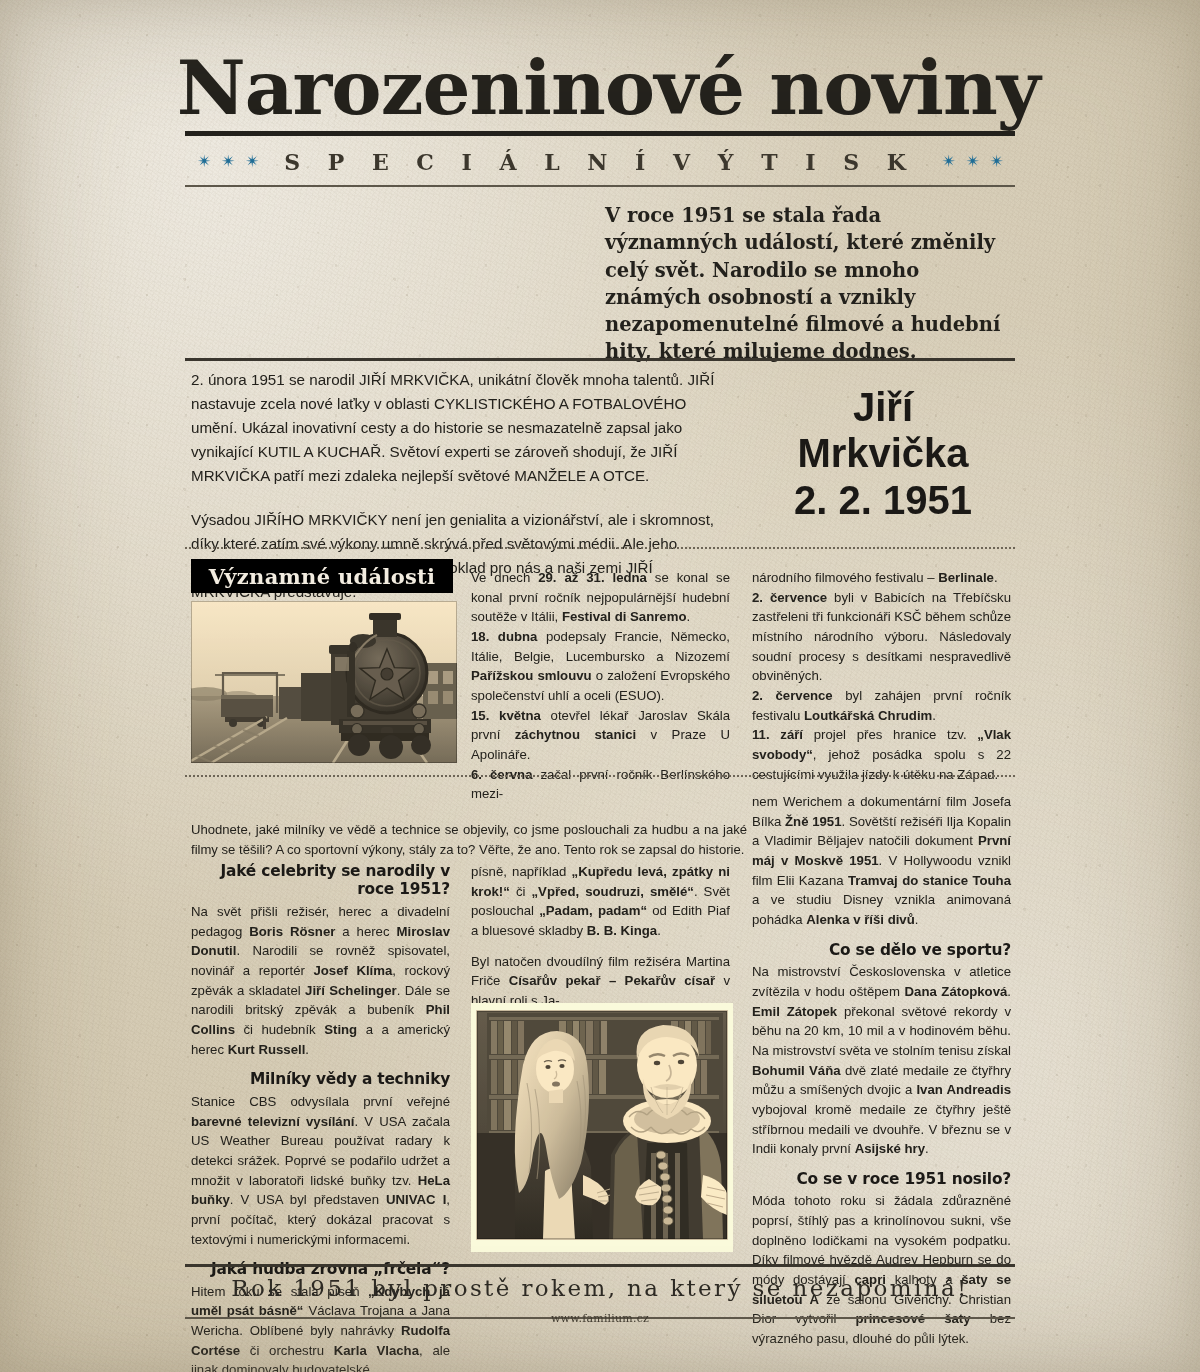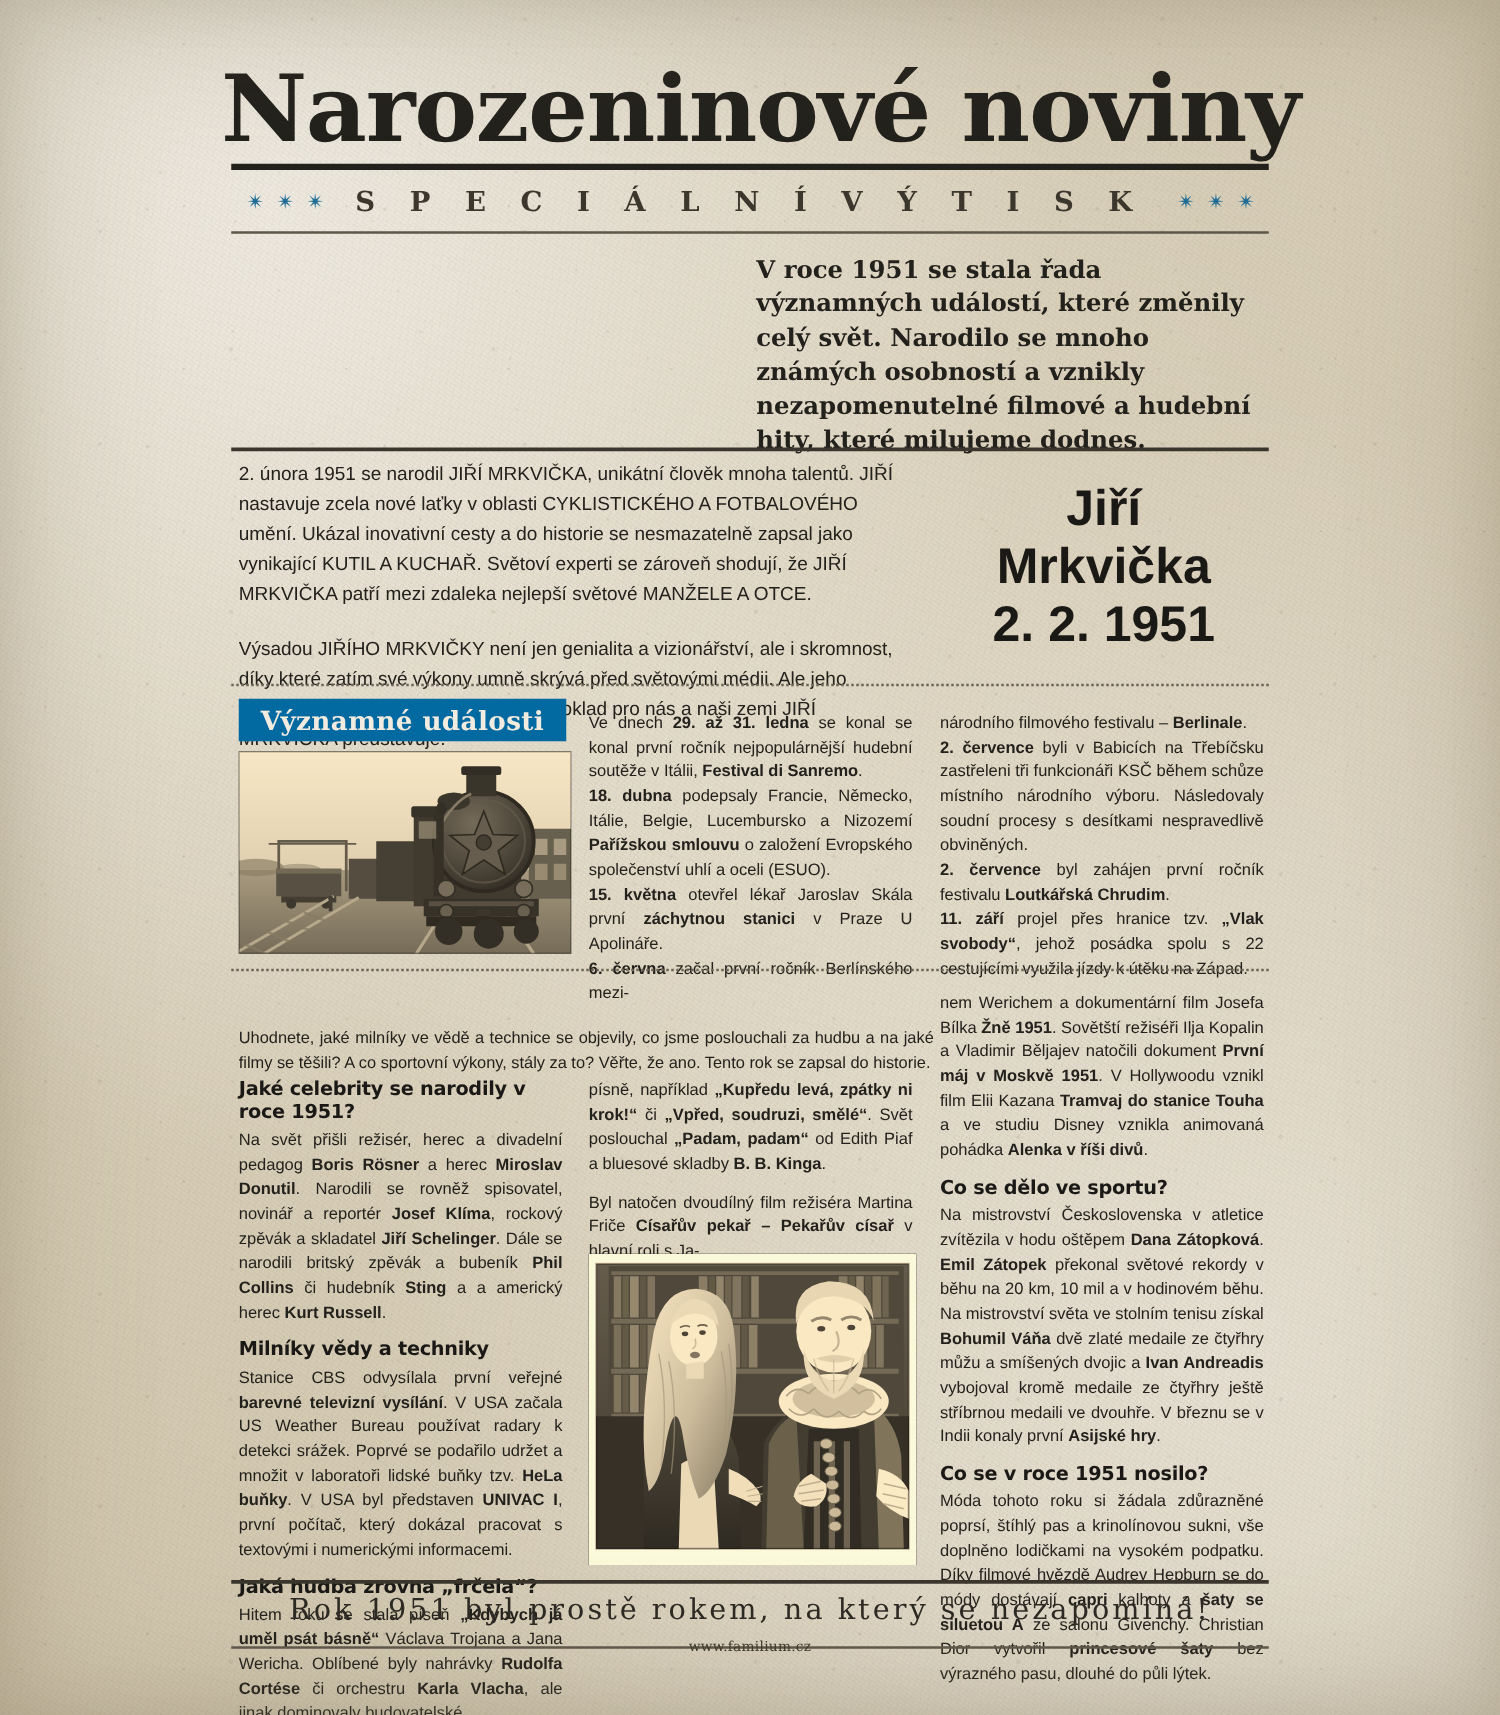--- a/index.html
+++ b/index.html
@@ -92,21 +92,21 @@
     position:absolute;left:752px;top:384px;width:262px;
     text-align:center;font-family:"Liberation Sans", sans-serif;
     font-weight:700;font-size:40px;line-height:1.16;color:#1b1916;
   }
   .bio-rule-bot{position:absolute;left:185px;top:547px;width:830px;height:0;
     border-top:2px dotted #6d6557;}
 
   
   .ev-banner{
     position:absolute;left:191px;top:559px;width:262px;height:34px;
-    background:#0369a1;
+    background:#000000;
     display:flex;align-items:center;justify-content:center;
   }
   .ev-banner span{
     font-family:"DejaVu Serif", serif;font-weight:700;font-size:21px;
     color:#f2ece0;letter-spacing:.3px;
   }
   .ev-photo{
     position:absolute;left:191px;top:601px;width:266px;height:162px;
     overflow:hidden;background:#1e1d1b;
   }
@@ -132,21 +132,21 @@
   }
 
   .col{position:absolute;width:259px;font-size:13.2px;line-height:1.49;
        color:#23211c;text-align:justify;}
   .col.a{left:191px;top:862px;}
   .col.b{left:471px;top:862px;}
   .col.c{left:752px;top:792px;}
   .col h3{
     font-family:"DejaVu Sans", sans-serif;font-weight:700;
     font-size:15.4px;line-height:1.2;margin:0 0 3px 0;color:#1b1916;
-    text-align:left;letter-spacing:-.2px;
+    text-align:right;letter-spacing:-.2px;
   }
   .col p{margin:0 0 11px 0;}
   .col b{font-weight:700;}
 
   .film-photo{
     position:absolute;left:471px;top:1003px;width:262px;height:249px;
     overflow:hidden;background:#171614;
   }
 
   

